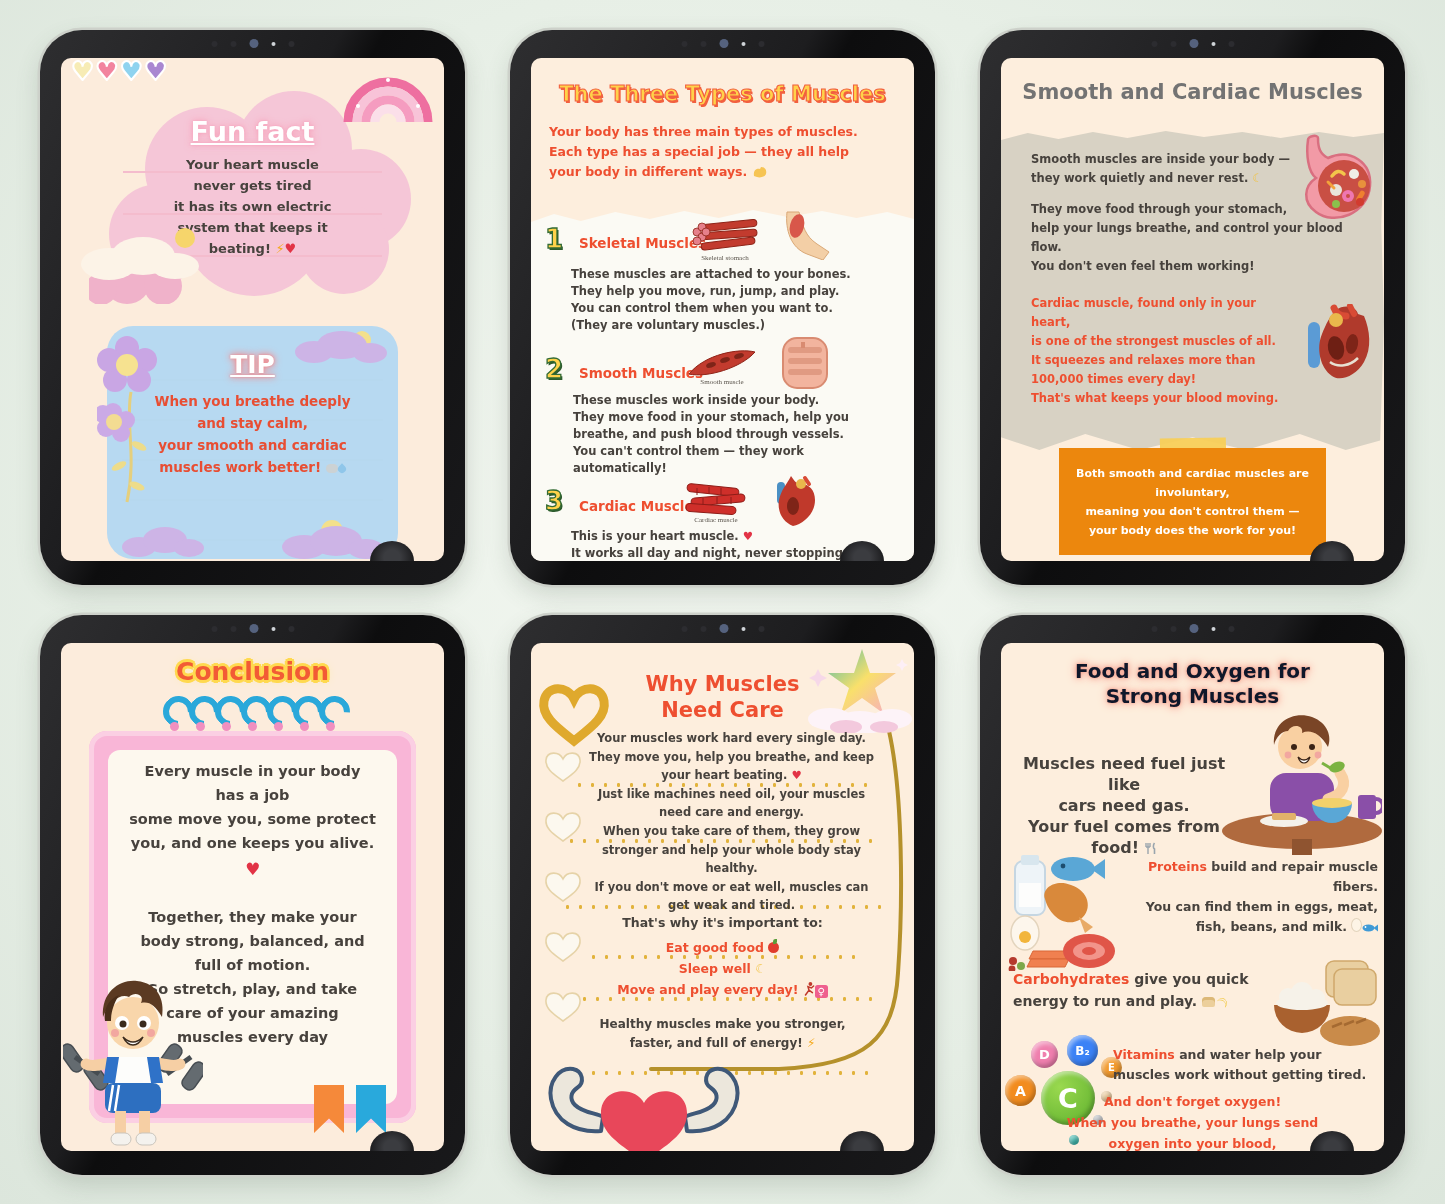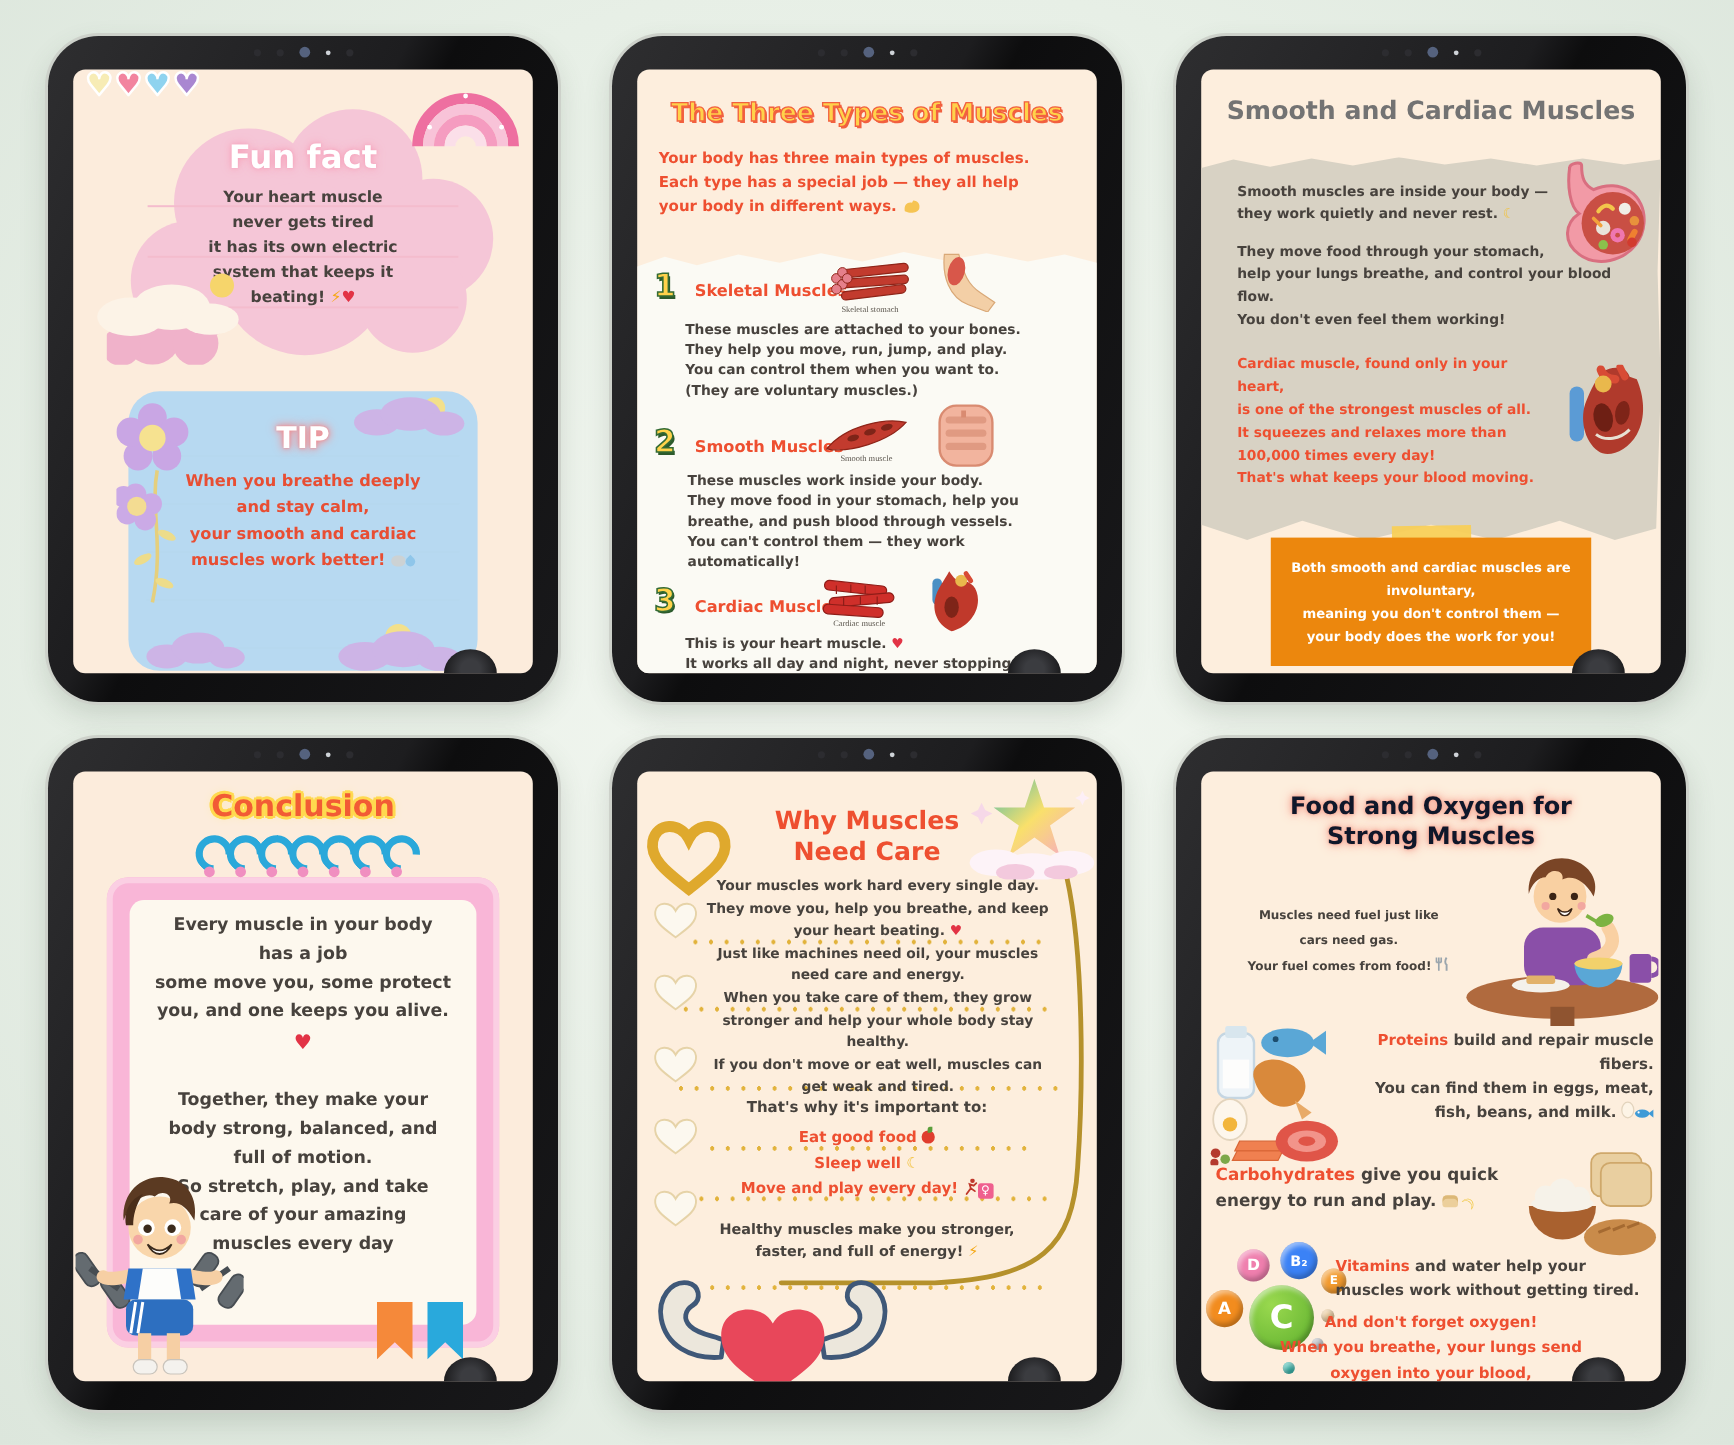--- a/index.html
+++ b/index.html
@@ -34,21 +34,21 @@
   .ic-apple{width:11px;height:11px;background:#e03d2e;border-radius:50%;position:relative;vertical-align:-1px;}
   .ic-apple::after{content:"";position:absolute;top:-3px;left:5px;width:4px;height:5px;background:#5a9e3a;border-radius:50% 0;}
   .ic-egg{width:9px;height:12px;background:#fdf4e6;border:1px solid #e3d4bd;border-radius:50%;}
   .ic-bread{width:13px;height:10px;background:#eccf9b;border-radius:4px 4px 2px 2px;box-shadow:inset 0 3px 0 #dcb877;}
   .ic-banana{color:#f0c537;display:inline-block;transform:rotate(130deg);font-weight:bold;}
   .ic-puff{width:12px;height:9px;background:#ccd2d4;border-radius:6px;}
   .ic-drop{width:8px;height:8px;background:#8fc6ea;border-radius:0 50% 50% 50%;transform:rotate(45deg);}
   .ic-fem{width:13px;height:13px;background:#ef5f8e;border-radius:2.5px;color:#fff;font-size:10px;line-height:13px;text-align:center;font-weight:bold;}
   .icsvg{vertical-align:-2px;}
   
-  .glowpink{color:#fff;text-shadow:0 0 2px #f6a3bc,0 0 6px #f6a3bc,0 0 10px #f8b9cb;}
+  .glowpink{color:#fff;text-shadow:0 0 2px #f6a3bc,0 0 6px #f6a3bc,0 0 10px #f8b9cb;text-decoration:underline;}
   .glowsalmon{color:#0f172a;text-shadow:0 0 2px #f59b8a,0 0 6px #f59b8a,0 0 11px #f7b09e;}
   .yel-on-red{color:#ffd24a;-webkit-text-stroke:1.1px #f2603f;text-shadow:1.5px 1.5px 0 #f2603f;}
   .red-on-yel{color:#f25b35;text-shadow:-2px -2px 0 #ffd94f,2px -2px 0 #ffd94f,-2px 2px 0 #ffd94f,2px 2px 0 #ffd94f,0 -2.6px 0 #ffd94f,0 2.6px 0 #ffd94f,-2.6px 0 0 #ffd94f,2.6px 0 0 #ffd94f,0 0 8px #ffe9a0;}
   .num{font-weight:bold;font-size:26px;color:#ffd24a;-webkit-text-stroke:1.3px #336b33;text-shadow:1.5px 2px 0 #2c5a2c;}
   .cap{font-family:"Liberation Serif",serif;font-weight:normal;font-size:7px;color:#5a544c;text-align:center;}
   
   .fact{font-size:13px;line-height:21px;background-image:repeating-linear-gradient(#f4bccd 0 2px,transparent 2px 42px);background-position:0 17px;}
   .tipbox{background:#b7d9f1;border-radius:26px;}
   .tipinner{position:absolute;inset:15px;border-radius:18px;background:linear-gradient(#f3ddee,#e6d5f3);
     background-image:repeating-linear-gradient(transparent 0 38px,#b6d8ef 38px 40px);}
@@ -542,21 +542,21 @@
         <circle cx="78" cy="52" r="3.4" fill="#f2a7a0"></circle>
           <circle cx="108" cy="52" r="3.4" fill="#f2a7a0"></circle>
         <path d="M88 54 Q94 60 100 54 Q98 60 94 60 Q90 60 88 54 Z" fill="#fff" stroke="#3b2416" stroke-width="1.2"></path>
         <path d="M102 100 a20 20 0 0 0 40 0 Z" fill="#5aa7d6"></path>
         <ellipse cx="122" cy="100" rx="20" ry="5" fill="#f2d16b"></ellipse>
         <rect x="148" y="92" width="18" height="24" rx="3" fill="#8a4fa8"></rect>
         <path d="M166 96 a7 7 0 0 1 0 14" stroke="#8a4fa8" stroke-width="4" fill="none"></path>
         <ellipse cx="74" cy="118" rx="24" ry="6" fill="#f4f1ea"></ellipse>
         <rect x="62" y="110" width="24" height="7" rx="2" fill="#e2b26a"></rect>
       </svg>
-      <p class="abs dk ctr pre" style="left:10px;top:110px;width:226px;margin:0;font-size:10px;line-height:21px;"><span>Muscles need fuel just like
+      <p class="abs dk ctr pre" style="left:10px;top:110px;width:226px;margin:0;font-size:16px;line-height:21px;"><span>Muscles need fuel just like
 cars need gas.
 Your fuel comes from food!</span> <svg class="icsvg" width="12" height="13" viewBox="0 0 12 13">
             <path d="M3 1 V12 M1 1 V5 M5 1 V5 M1 5 H5" stroke="#9aa5ad" stroke-width="1.4" fill="none"></path>
             <path d="M9.5 1 C8 3 8 6 9.5 7 V12" stroke="#9aa5ad" stroke-width="1.6" fill="none"></path>
           </svg></p>
 
       <svg class="abs" style="left:4px;top:204px;" width="112" height="124" viewBox="0 0 112 124">
         <rect x="10" y="14" width="30" height="54" rx="8" fill="#eef4f8" stroke="#c5d6e2" stroke-width="2"></rect>
         <rect x="16" y="8" width="18" height="10" rx="2" fill="#d8e6ee"></rect>
         <rect x="14" y="36" width="22" height="24" fill="#fdfdfc"></rect>

